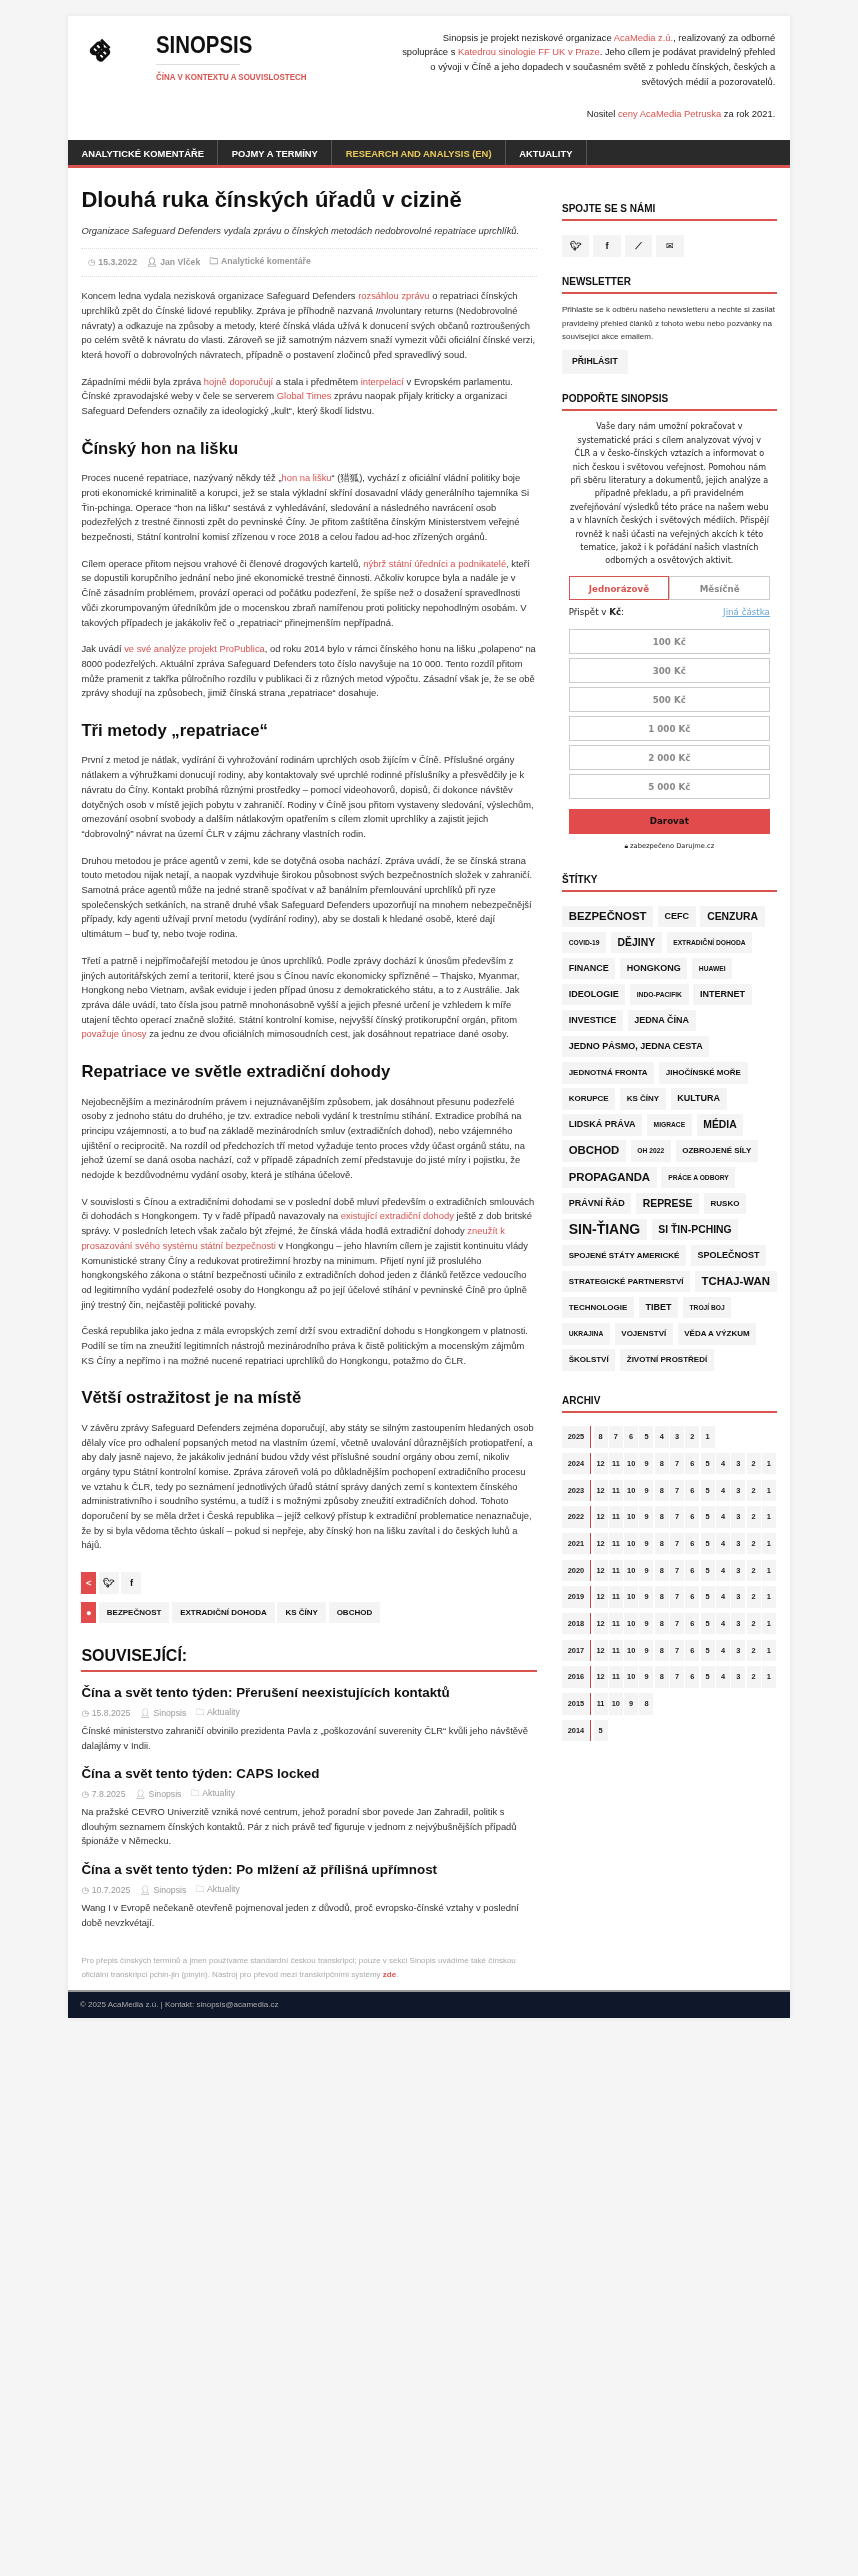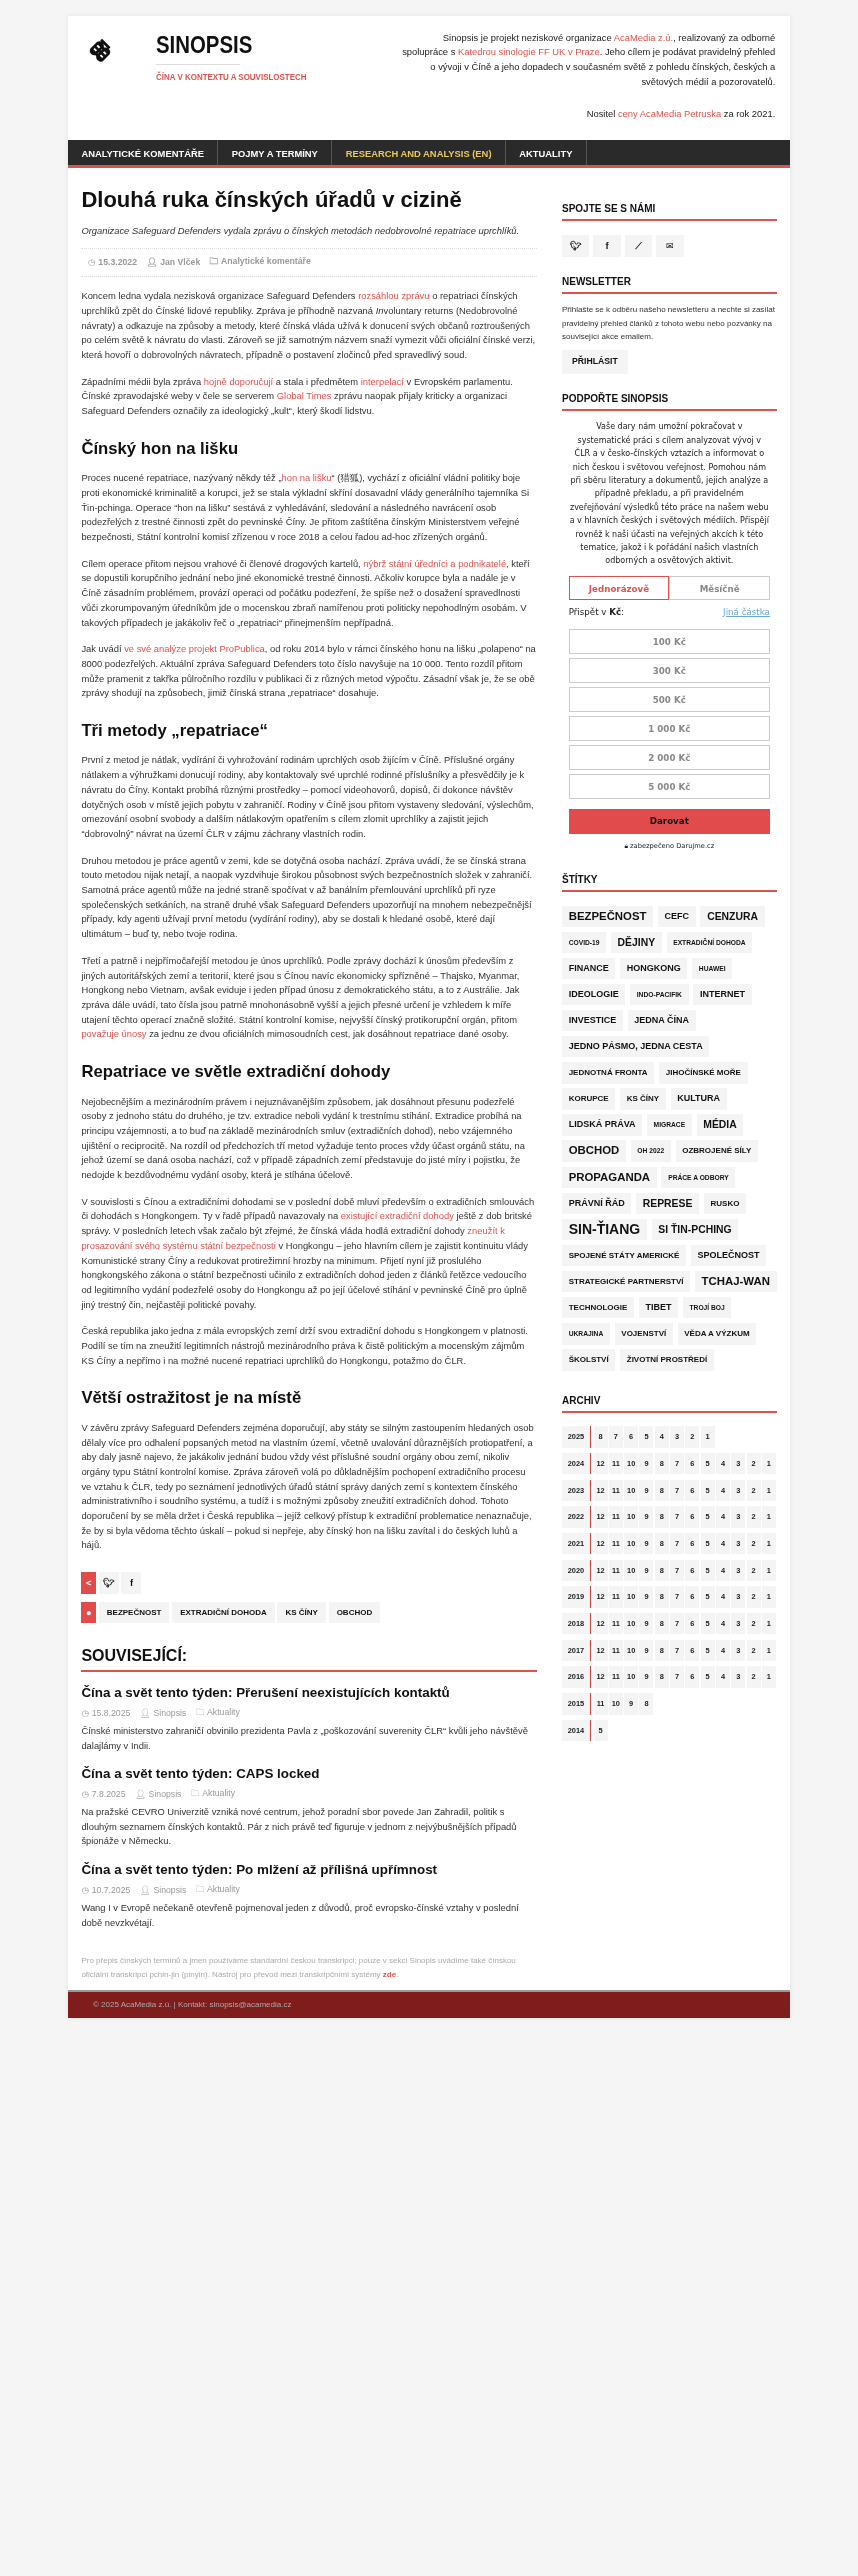--- a/index.html
+++ b/index.html
@@ -60,21 +60,21 @@
 .amounts div{height:25px;line-height:25px;border:0.7px solid #ccc;text-align:center;font-family:"DejaVu Sans",sans-serif;font-weight:bold;font-size:8.7px;color:#888;cursor:pointer}
 .donate-btn{margin-top:10px;height:25.4px;line-height:25.4px;background:#e24b4b;text-align:center;font-family:"DejaVu Sans",sans-serif;font-weight:bold;font-size:8.7px;color:#111;cursor:pointer}
 .secured{font-family:"DejaVu Sans",sans-serif;font-size:6.7px;text-align:center;margin-top:8px;color:#222}
 .tags{display:flex;flex-wrap:wrap;gap:4.7px 4.7px;margin-top:13.4px;align-items:center}
 .tags .t{background:#f4f4f4;font-weight:bold;color:#111;padding:0 6.7px;cursor:pointer;line-height:21.4px}
 .archive{margin-top:13.4px}
 .arow{display:flex;gap:1.3px;margin-bottom:5.3px;align-items:stretch}
 .arow .yr{background:#f4f4f4;font-weight:bold;font-size:7.4px;width:29px;height:21.4px;line-height:21.4px;text-align:center;border-right:1.3px solid #c44;margin-right:1.3px;cursor:pointer}
 .arow .m{background:#f4f4f4;font-weight:bold;font-size:7.4px;width:14px;height:21.4px;line-height:21.4px;text-align:center;cursor:pointer}
 
-.footer{margin-top:0;border-top:2.7px solid #999;background:#7f1d1d;height:28px;line-height:25.4px;color:#aaa;font-size:8px;padding-left:25px}
+.footer{margin-top:0;border-top:2.7px solid #999;background:#0f172a;height:28px;line-height:25.4px;color:#aaa;font-size:8px;padding-left:12px}
 </style>
 </head>
 <body>
 
 <div class="page">
 
   <div class="header">
     <svg class="logo-icon" viewBox="0 0 48 62" style="width:32px;height:33px">
       <g fill="none" stroke="#111" stroke-width="5" stroke-linejoin="round">
         <path d="M8 25 L20 13 A6 6 0 0 1 28 21 L16 33 A6 6 0 0 1 8 25 Z"></path>

